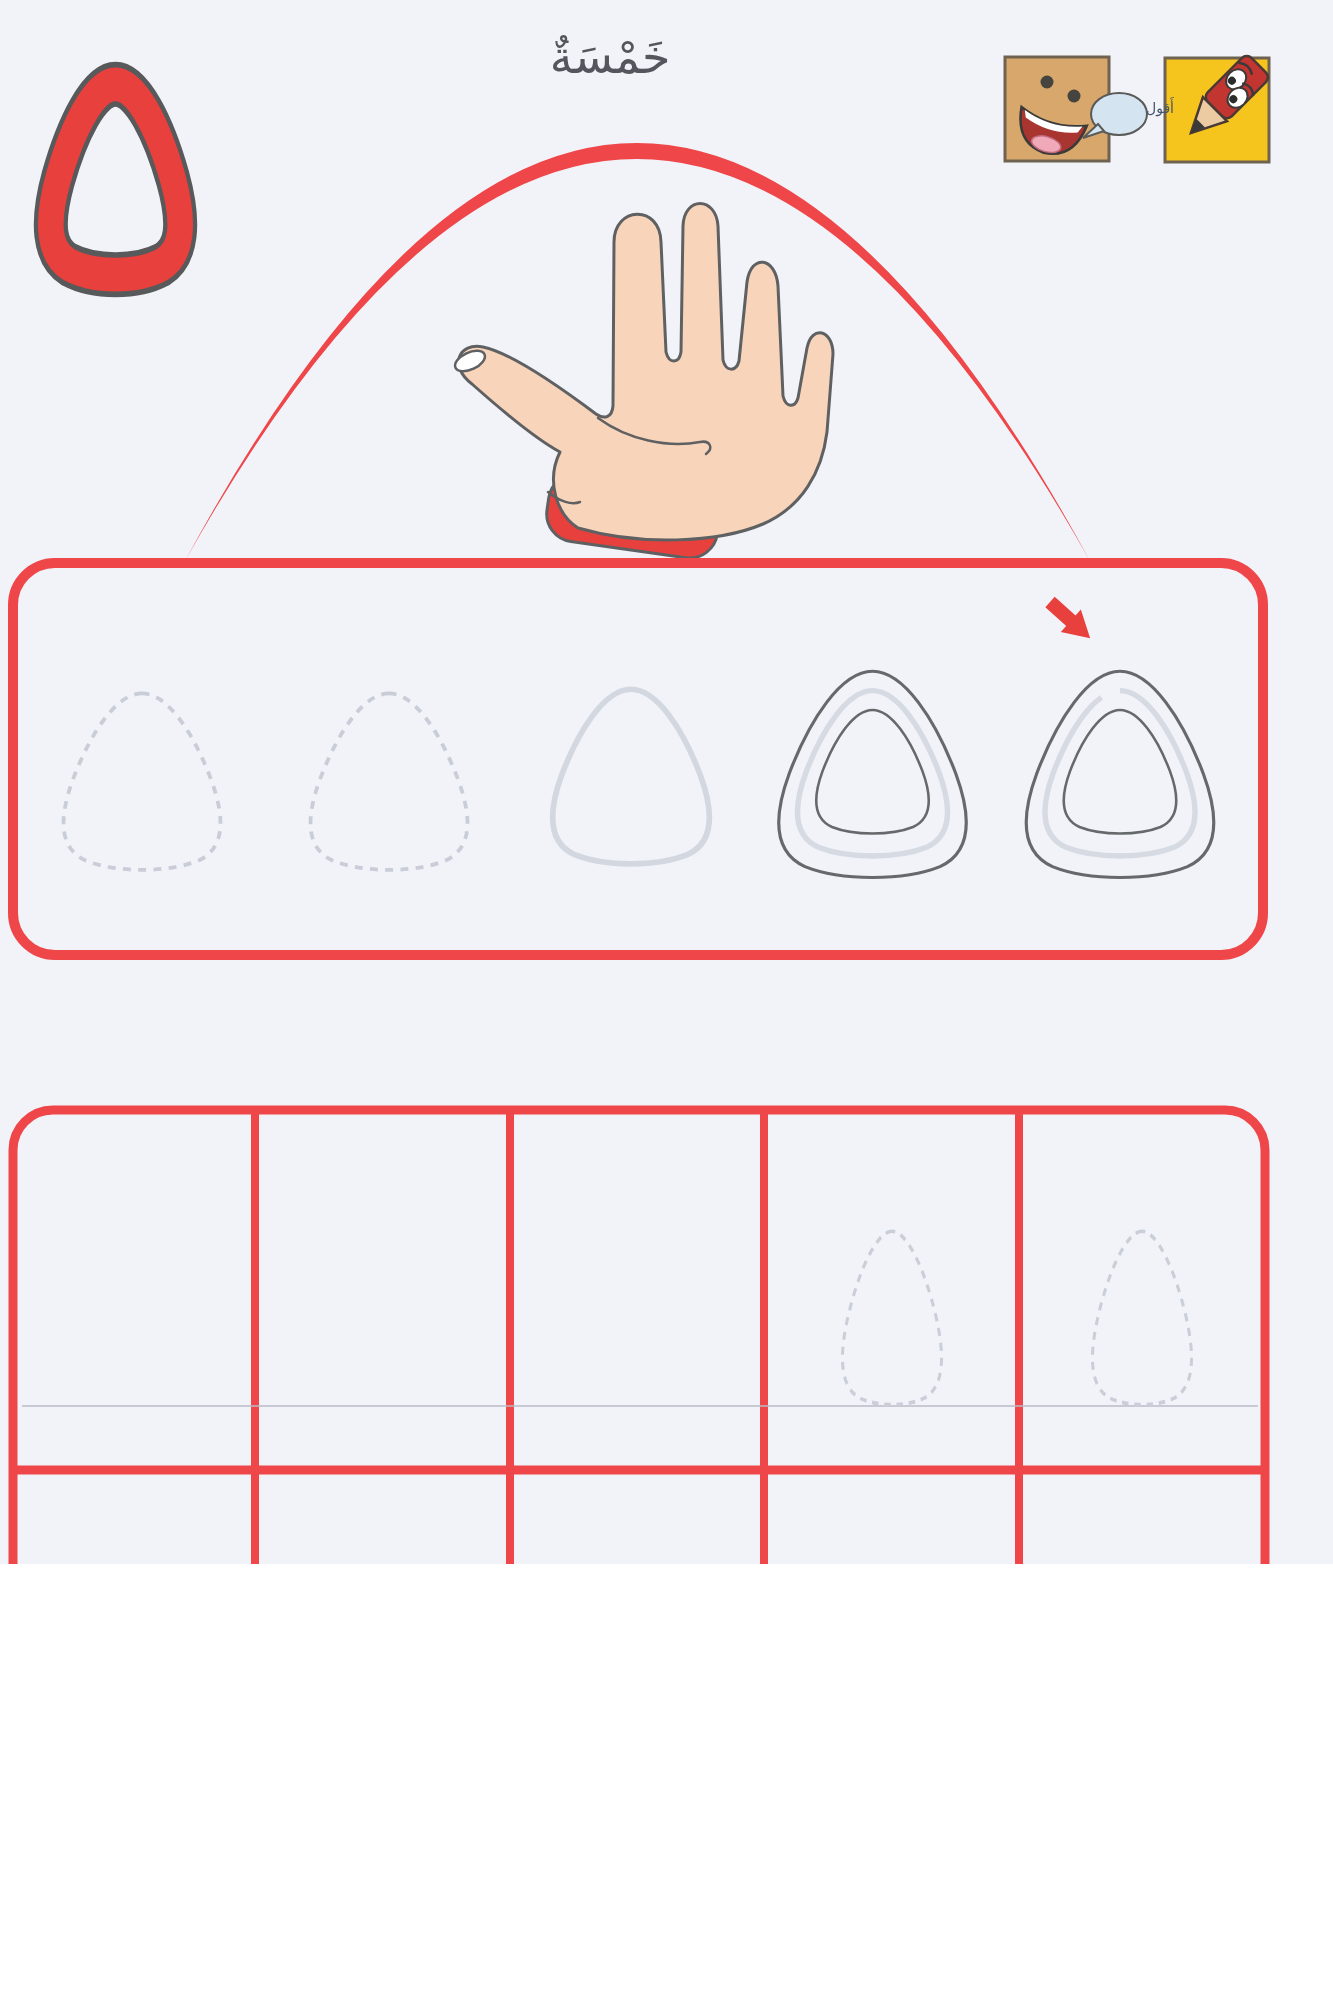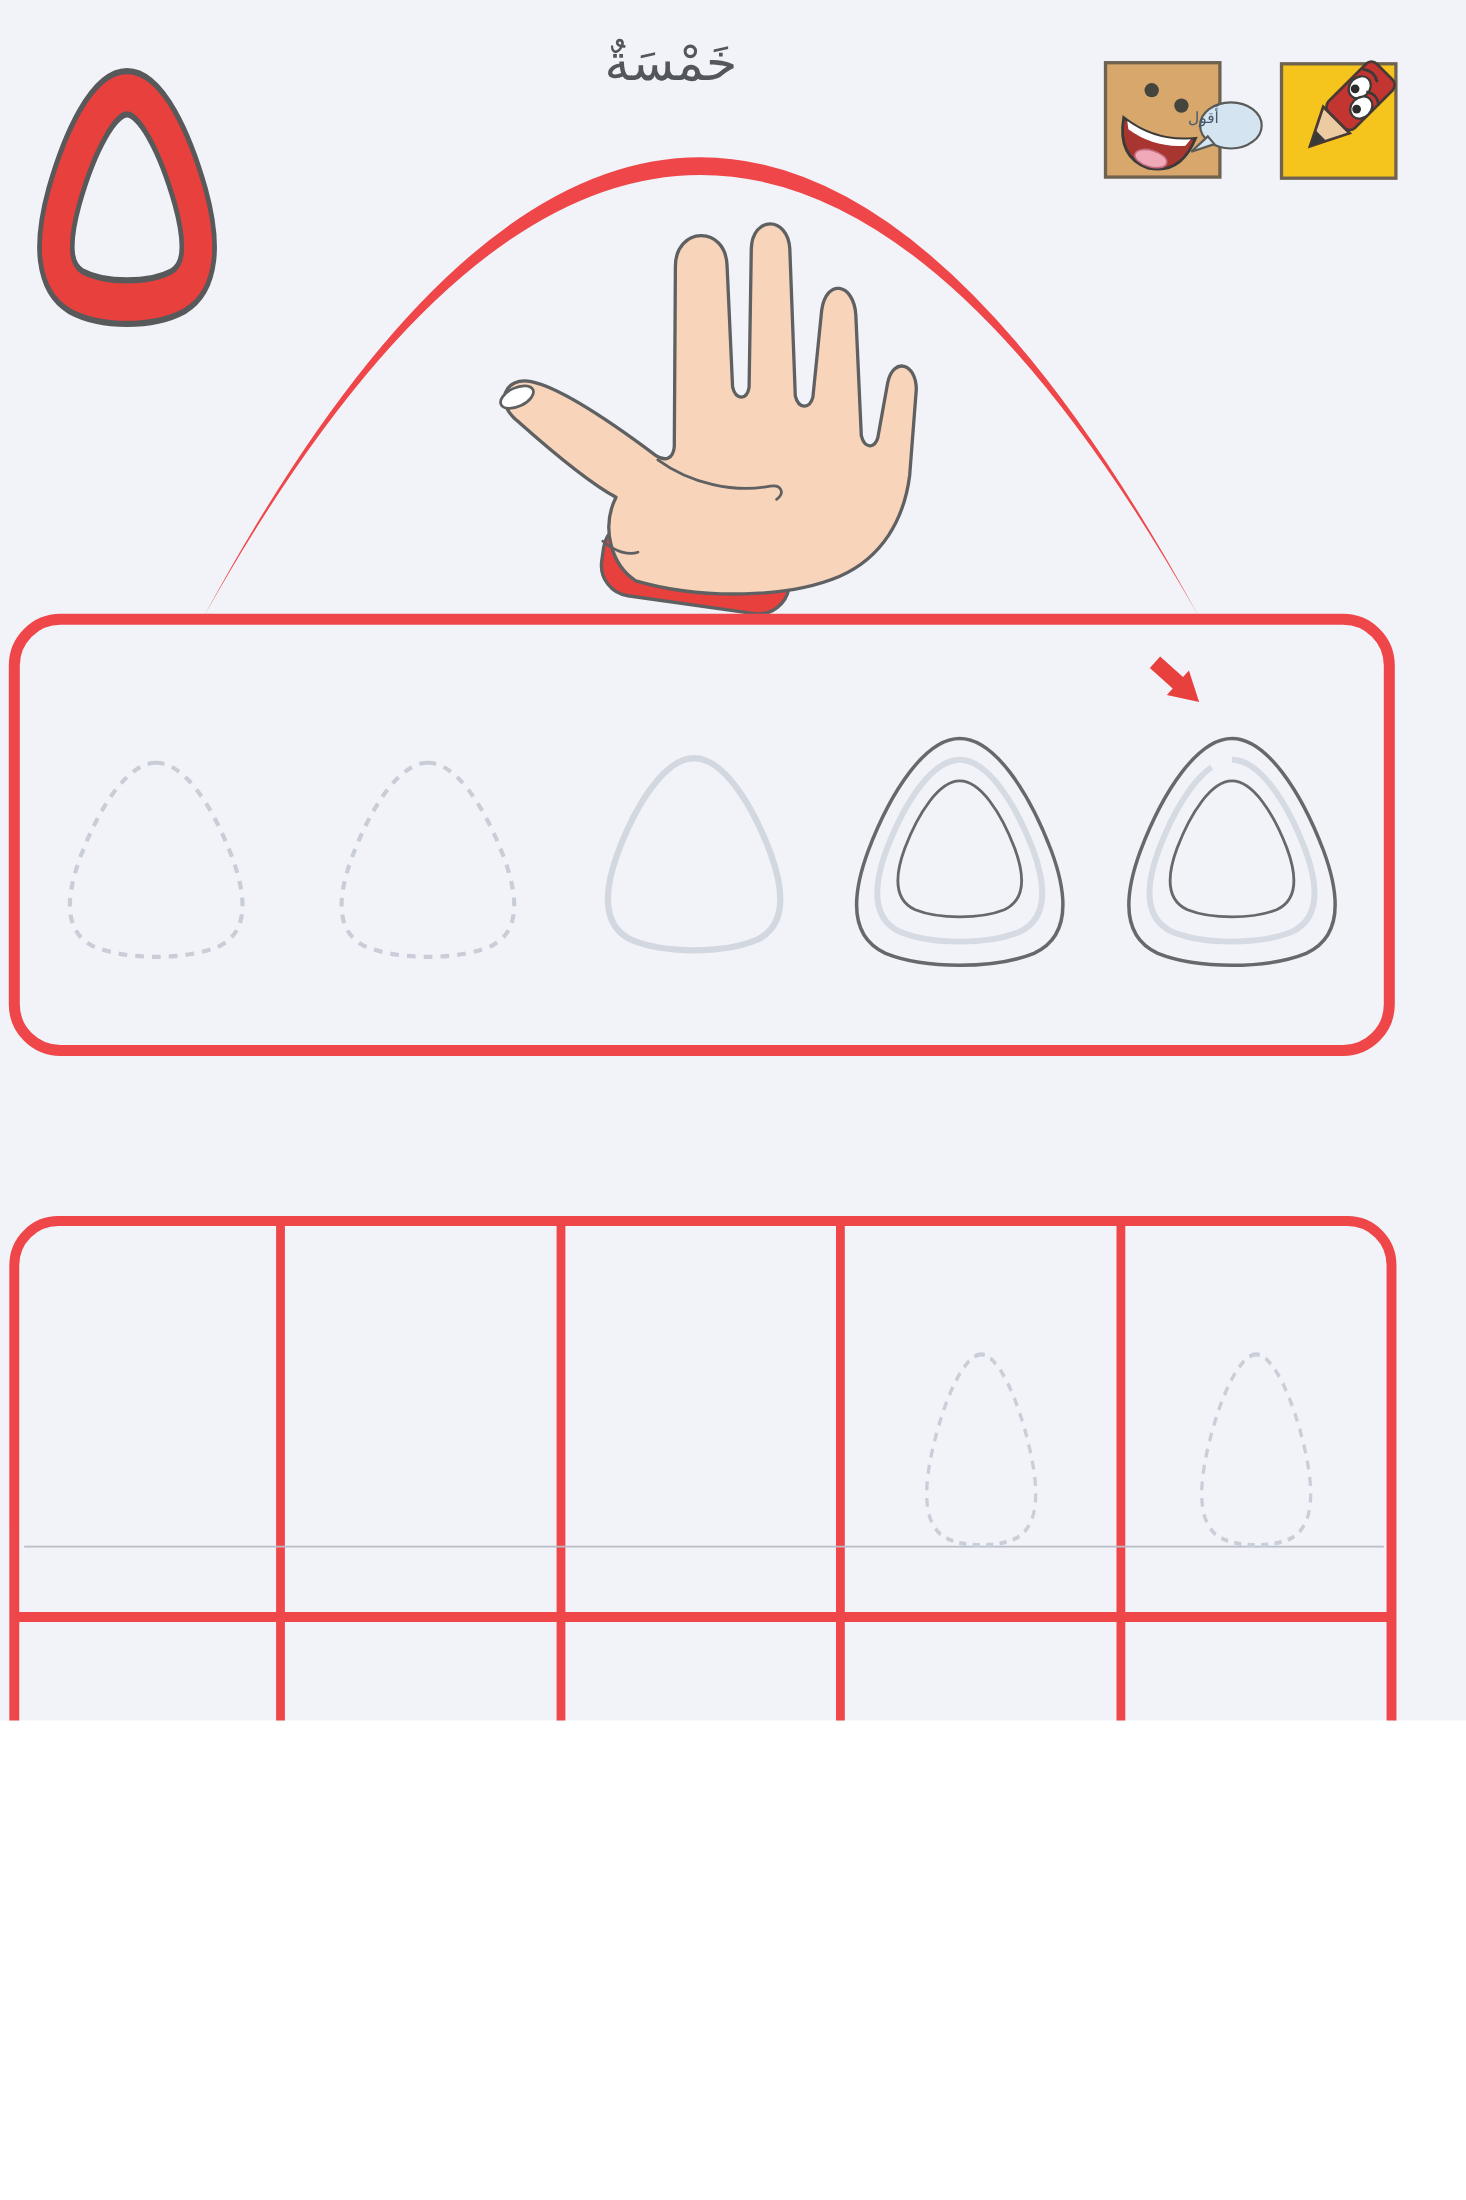--- a/index.html
+++ b/index.html
@@ -15,21 +15,21 @@
     position:absolute;
     left:430px;top:30px;width:360px;
     text-align:center;
     direction:rtl;
     font-size:46px;
     color:#53565c;
     font-family:"DejaVu Sans", sans-serif;
   }
   .bubble-text{
     position:absolute;
-    left:1066px;top:100px;width:56px;
+    left:1132px;top:100px;width:56px;
     text-align:center;
     direction:rtl;
     font-size:14px;
     color:#44566b;
   }
   .instruction{
     position:absolute;
     right:43px;top:980px;width:720px;
     text-align:right;
     direction:rtl;

